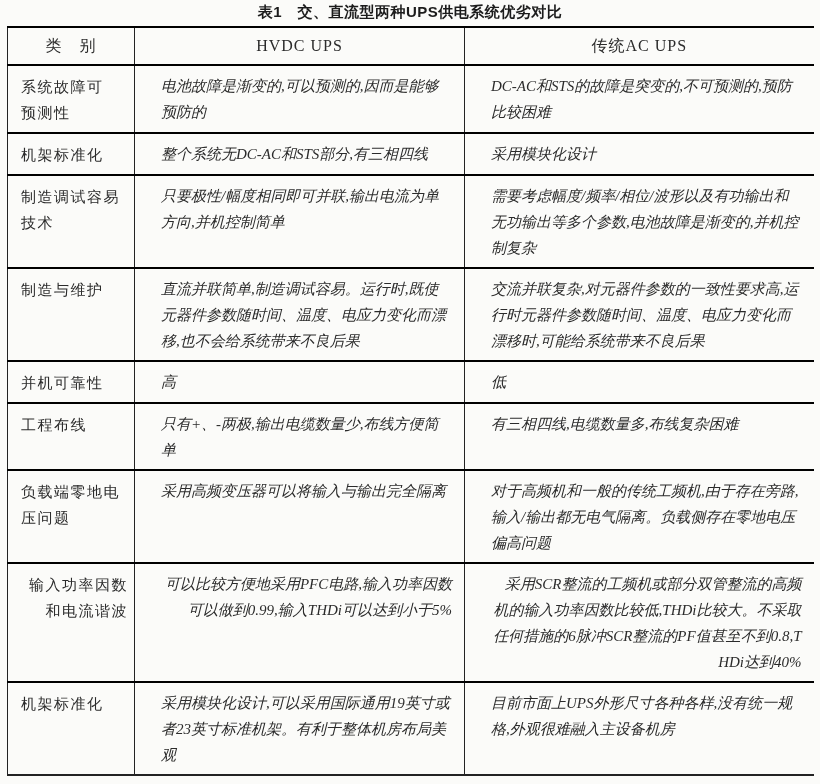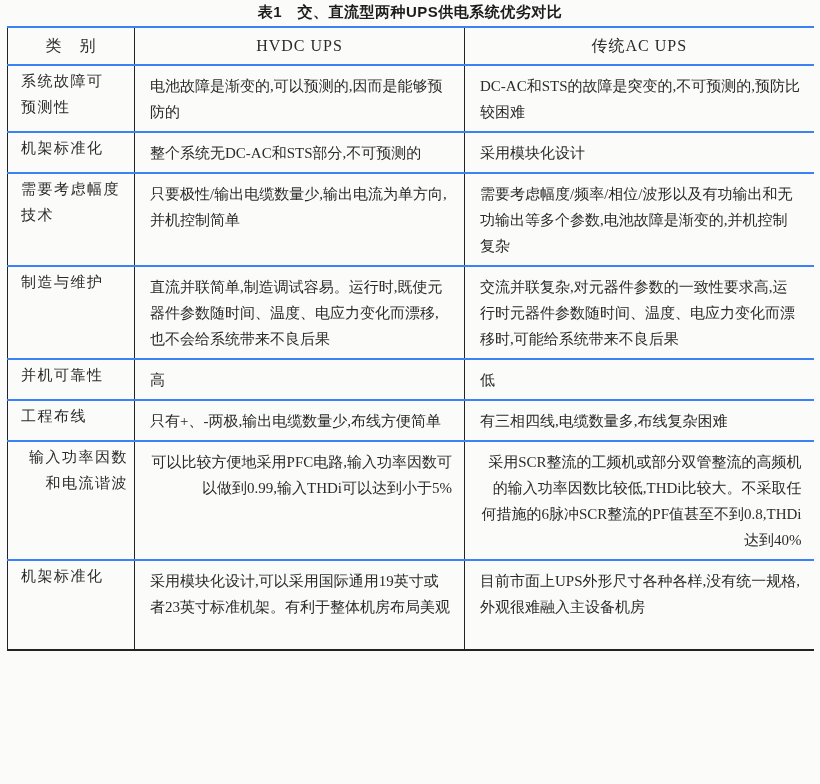--- a/index.html
+++ b/index.html
@@ -28,21 +28,21 @@
     position: absolute;
     top: 26px; left: 7px;
     width: 806px;
     border-collapse: collapse;
     table-layout: fixed;
   }
   table.comparison col.c1 { width: 127px; }
   table.comparison col.c2 { width: 330px; }
   table.comparison col.c3 { width: 349px; }
 
-  table.comparison tr { border-top: 2px solid #3b82f6; }
+  table.comparison tr { border-top: 2px solid #000000; }
   table.comparison tr.last { border-bottom: 2px solid #232323; }
 
   table.comparison th, table.comparison td {
     border-left: 1px solid #232323;
     font-size: 15px;
     line-height: 26px;
     vertical-align: top;
     color: #2b2b2b;
     word-break: break-all;
   }
@@ -50,26 +50,27 @@
   table.comparison th:last-child, table.comparison td:last-child { border-right: none; }
 
   table.comparison th {
     font-weight: normal;
     text-align: center;
     vertical-align: middle;
     font-size: 16px;
     letter-spacing: 1px;
   }
   td.cat {
-    padding: 2px 6px 6px 13px;
+    padding: 8px 6px 6px 13px;
     letter-spacing: 1.5px;
     white-space: pre-line;
   }
   td.val {
-    padding: 7px 12px 6px 15px;
+    padding: 7px 12px 6px 26px;
+    font-style: italic;
   }
 </style>
 </head>
 <body>
 
 <div class="page">
   <div class="table-title">表1　交、直流型两种UPS供电系统优劣对比</div>
 
   <table class="comparison">
     <colgroup>
@@ -87,29 +88,29 @@
 
     <tr style="height:60px;">
       <td class="cat">系统故障可
 预测性</td>
       <td class="val">电池故障是渐变的,可以预测的,因而是能够预防的</td>
       <td class="val">DC-AC和STS的故障是突变的,不可预测的,预防比较困难</td>
     </tr>
 
     <tr style="height:38px;">
       <td class="cat">机架标准化</td>
-      <td class="val">整个系统无DC-AC和STS部分,不可预测的</td>
+      <td class="val">整个系统无DC-AC和STS部分,有三相四线</td>
       <td class="val">采用模块化设计</td>
     </tr>
 
 
     <tr style="height:88px;">
-      <td class="cat">需要考虑幅度
+      <td class="cat">制造调试容易
 技术</td>
-      <td class="val">只要极性/输出电缆数量少,输出电流为单方向,并机控制简单</td>
+      <td class="val">只要极性/幅度相同即可并联,输出电流为单方向,并机控制简单</td>
       <td class="val">需要考虑幅度/频率/相位/波形以及有功输出和无功输出等多个参数,电池故障是渐变的,并机控制复杂</td>
     </tr>
 
     <tr style="height:88px;">
       <td class="cat">制造与维护</td>
       <td class="val">直流并联简单,制造调试容易。运行时,既使元器件参数随时间、温度、电应力变化而漂移,也不会给系统带来不良后果</td>
       <td class="val">交流并联复杂,对元器件参数的一致性要求高,运行时元器件参数随时间、温度、电应力变化而漂移时,可能给系统带来不良后果</td>
     </tr>
 
     <tr style="height:38px;">
@@ -117,20 +118,26 @@
       <td class="val">高</td>
       <td class="val">低</td>
     </tr>
 
     <tr style="height:38px;">
       <td class="cat">工程布线</td>
       <td class="val">只有+、-两极,输出电缆数量少,布线方便简单</td>
       <td class="val">有三相四线,电缆数量多,布线复杂困难</td>
     </tr>
 
+    <tr style="height:89px;">
+      <td class="cat">负载端零地电
+压问题</td>
+      <td class="val">采用高频变压器可以将输入与输出完全隔离</td>
+      <td class="val">对于高频机和一般的传统工频机,由于存在旁路,输入/输出都无电气隔离。负载侧存在零地电压偏高问题</td>
+    </tr>
 
     <tr style="height:111px;text-align:right;">
       <td class="cat">输入功率因数
 和电流谐波</td>
       <td class="val">可以比较方便地采用PFC电路,输入功率因数可以做到0.99,输入THDi可以达到小于5%</td>
       <td class="val">采用SCR整流的工频机或部分双管整流的高频机的输入功率因数比较低,THDi比较大。不采取任何措施的6脉冲SCR整流的PF值甚至不到0.8,THDi达到40%</td>
     </tr>
 
     <tr class="last" style="height:90px;">
       <td class="cat">机架标准化</td>

